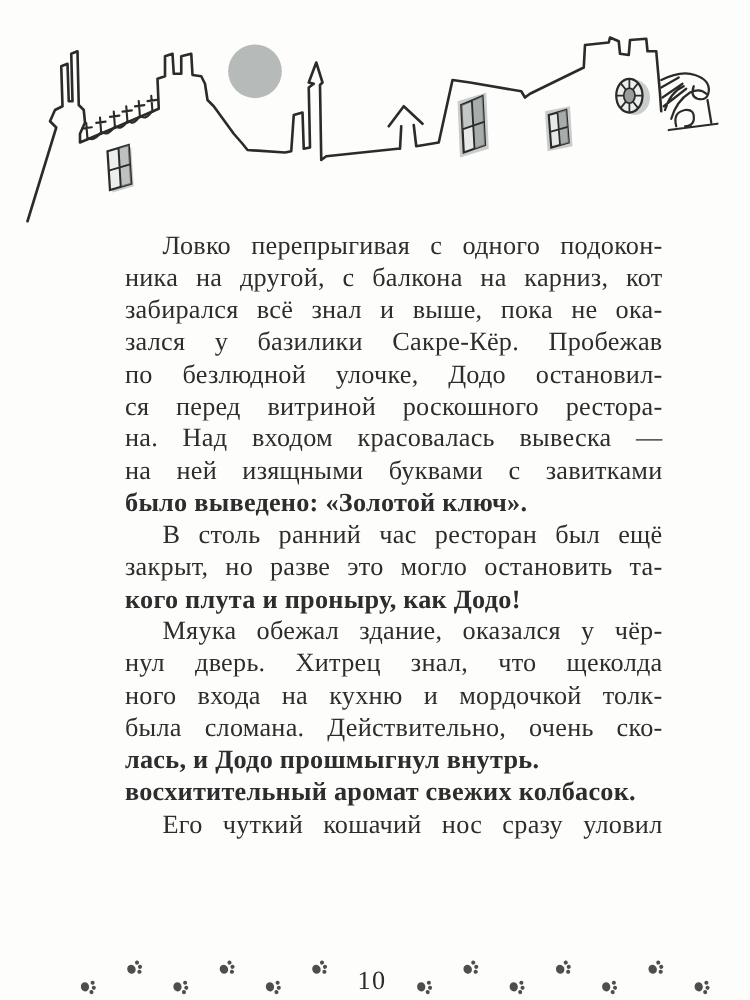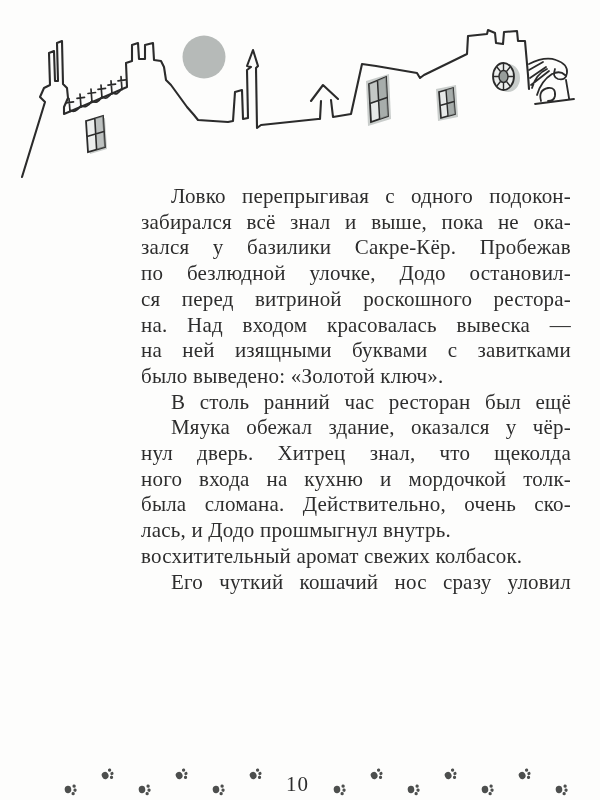--- a/index.html
+++ b/index.html
@@ -25,30 +25,29 @@
   .art{position:absolute;left:0;top:0;width:600px;height:185px;}
   .art svg{display:block;width:100%;height:100%;}
 
   
   .text-block{
     position:absolute;
     left:100px;top:184px;width:430px;
     font-size:21px;
     line-height:25.7px;
     letter-spacing:0.2px;
-    margin-left:41px;
   }
   .line{
     text-align:justify;
     text-align-last:justify;
     text-justify:inter-word;
     white-space:normal;
   }
   .line.first{text-indent:30px;}
-  .line.last{text-align-last:left;}
+  .line.last{text-align-last:left;font-weight:bold;}
 
   
   .paw-row{
     position:absolute;
     left:64px;top:748px;width:504px;height:36px;
     display:flex;
     justify-content:space-between;
     align-items:flex-start;
     margin-top:20px;
   }
@@ -151,30 +150,33 @@
                  M 496.5,66.5 L 500.5,71.5 M 506.5,81.5 L 510.5,86.5
                  M 510.5,66.5 L 506.5,71.5 M 500.5,81.5 L 496.5,86.5" stroke="var(--line-color)" stroke-width="1.4" fill="none"></path>
         <ellipse cx="503.5" cy="76.5" rx="4.5" ry="6" fill="var(--pane-color)" stroke="var(--line-color)" stroke-width="1.4"></ellipse>
       </g>
     </svg>
   </div>
 
   <main class="text-block">
       <div class="para">
         <div class="line first">Ловко перепрыгивая с одного подокон-</div>
+        <div class="line">ника на другой, с балкона на карниз, кот</div>
         <div class="line">забирался всё знал и выше, пока не ока-</div>
         <div class="line">зался у базилики Сакре-Кёр. Пробежав</div>
         <div class="line">по безлюдной улочке, Додо остановил-</div>
         <div class="line">ся перед витриной роскошного рестора-</div>
         <div class="line">на. Над входом красовалась вывеска —</div>
         <div class="line">на ней изящными буквами с завитками</div>
         <div class="line last">было выведено: «Золотой ключ».</div>
       </div>
       <div class="para">
         <div class="line first">В столь ранний час ресторан был ещё</div>
+        <div class="line">закрыт, но разве это могло остановить та-</div>
+        <div class="line last">кого плута и проныру, как Додо!</div>
       </div>
       <div class="para">
         <div class="line first">Мяука обежал здание, оказался у чёр-</div>
         <div class="line">нул дверь. Хитрец знал, что щеколда</div>
         <div class="line">ного входа на кухню и мордочкой толк-</div>
         <div class="line">была сломана. Действительно, очень ско-</div>
         <div class="line last">лась, и Додо прошмыгнул внутрь.</div>
       </div>
       <div class="para">
         <div class="line last">восхитительный аромат свежих колбасок.</div>

